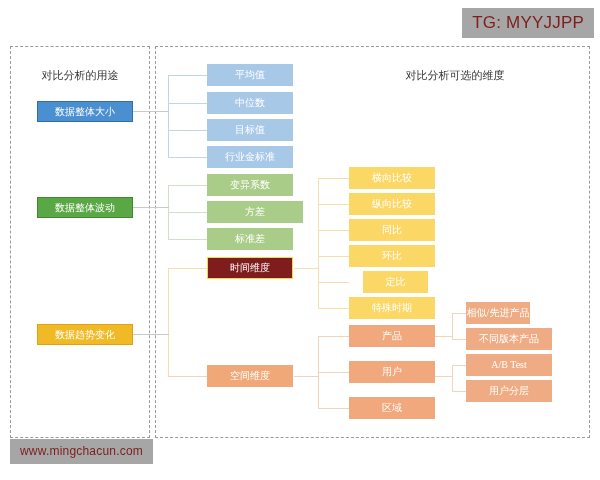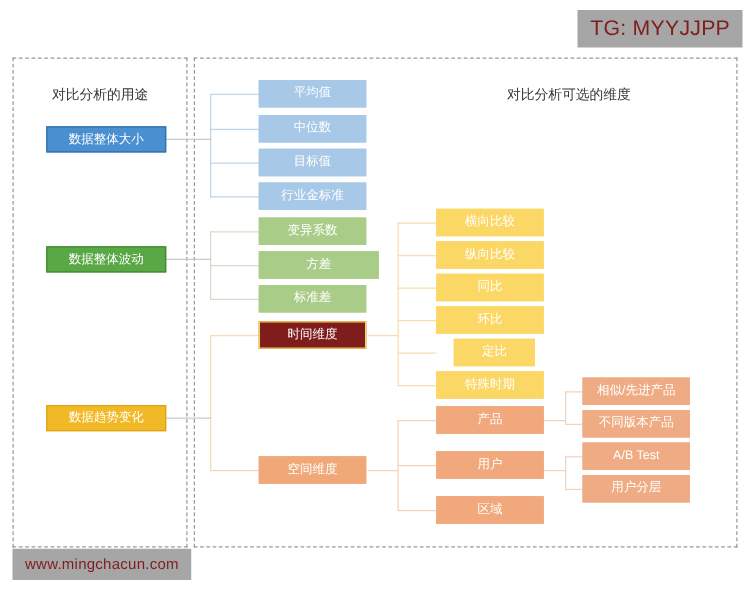--- a/index.html
+++ b/index.html
@@ -72,21 +72,21 @@
     position: absolute;
     box-sizing: border-box;
     display: flex;
     align-items: center;
     justify-content: center;
     font-size: 10px;
     line-height: 1;
     color: #ffffff;
     white-space: nowrap;
     border: 1px solid transparent;
-    font-family: Liberation Sans, sans-serif;
+    font-family: Liberation Serif, serif;
   }
 
   
   .n-blue-dark   { background: #4a8fd0; border-color: #2f6fae; }
   .n-green-dark  { background: #5aa845; border-color: #3f8a2e; }
   .n-amber-dark  { background: #f2b927; border-color: #dda310; }
 
   
   .n-blue-light  { background: #a8c8e8; border-color: #a8c8e8; }
   .n-green-light { background: #a9cd88; border-color: #a9cd88; }
@@ -187,21 +187,21 @@
   <div class="node n-amber-pale" style="left:349px; top:193px; width:86px; height:22px;">纵向比较</div>
   <div class="node n-amber-pale" style="left:349px; top:219px; width:86px; height:22px;">同比</div>
   <div class="node n-amber-pale" style="left:349px; top:245px; width:86px; height:22px;">环比</div>
   <div class="node n-amber-pale" style="left:349px; top:271px; width:65px; height:22px;margin-left:14px;">定比</div>
   <div class="node n-amber-pale" style="left:349px; top:297px; width:86px; height:22px;">特殊时期</div>
 
   <div class="node n-orange-pale" style="left:349px; top:325px; width:86px; height:22px;">产品</div>
   <div class="node n-orange-pale" style="left:349px; top:361px; width:86px; height:22px;">用户</div>
   <div class="node n-orange-pale" style="left:349px; top:397px; width:86px; height:22px;">区域</div>
 
-  <div class="node n-orange-soft" style="left:466px; top:302px; width:86px; height:22px;">相似/先进产品</div>
+  <div class="node n-orange-soft" style="left:466px; top:302px; width:64px; height:22px;">相似/先进产品</div>
   <div class="node n-orange-soft" style="left:466px; top:328px; width:86px; height:22px;">不同版本产品</div>
   <div class="node n-orange-soft" style="left:466px; top:354px; width:86px; height:22px;">A/B Test</div>
   <div class="node n-orange-soft" style="left:466px; top:380px; width:86px; height:22px;">用户分层</div>
 
   <div class="wm" id="wm-top">TG: MYYJJPP</div>
   <div class="wm" id="wm-bottom">www.mingchacun.com</div>
 
 </div>
 
 </body></html>

